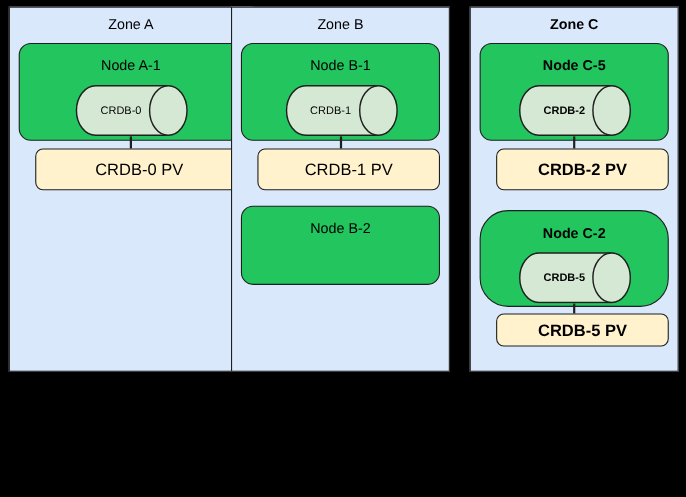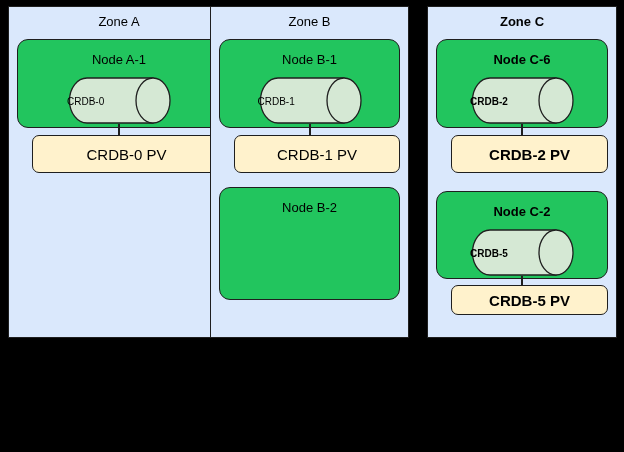--- a/index.html
+++ b/index.html
@@ -61,20 +61,21 @@
     width: 104px;
     height: 47px;
   }
   .cyl svg { display: block; width: 104px; height: 47px; }
   .cyl-label {
     position: absolute;
     top: 50%;
     left: 0;
     width: 86px;
     transform: translateY(-50%);
+    text-align: center;
     font-size: 10px;
   }
   .link {
     position: absolute;
     left: 50%;
     width: 2px;
     margin-left: -1px;
     background: #1f1f1f;
   }
   .pv {
@@ -92,22 +93,22 @@
     margin-left: 15px;
   }
   
   .zone-a { left: 8px;   width: 222px; }
   .zone-b { left: 210px; width: 199px; }
   .zone-c { left: 427px; width: 190px; font-weight: bold; }
   
   .node-row1 { top: 32px;  height: 89px; }
   .pv-row1   { top: 128px; height: 38px; }
   .link-row1 { top: 117px; height: 11px; }
-  .node-b2   { top: 180px; height: 113px; }
-  .node-c2   { top: 184px; height: 88px; }
+  .node-b2   { top: 180px; height: 72px; }
+  .node-c2   { top: 184px; height: 88px; border-radius: 26px; }
   .link-row2 { top: 269px; height: 9px; }
   .pv-row2   { top: 278px; height: 30px; }
 </style>
 </head>
 <body>
 
 <div class="canvas">
 
   <div class="zone zone-a">
     <div class="zone-title">Zone A</div>
@@ -156,21 +157,21 @@
 
     <div class="node node-b2">
       <div class="node-title">Node B-2</div>
     </div>
   </div>
 
   <div class="zone zone-c">
     <div class="zone-title">Zone C</div>
 
     <div class="node node-row1">
-      <div class="node-title">Node C-6</div>
+      <div class="node-title">Node C-5</div>
       <div class="cyl">
         <span class="icon">
           <svg viewBox="0 0 104 47" xmlns="http://www.w3.org/2000/svg">
             <path d="M 86 1 H 20 A 17.5 22.5 0 0 0 20 46 H 86 Z" fill="#d5e8d4" stroke="#1f1f1f" stroke-width="1.3"></path>
             <ellipse cx="86" cy="23.5" rx="17" ry="22.5" fill="#d5e8d4" stroke="#1f1f1f" stroke-width="1.3"></ellipse>
           </svg>
         </span>
         <div class="cyl-label">CRDB-2</div>
       </div>
     </div>

